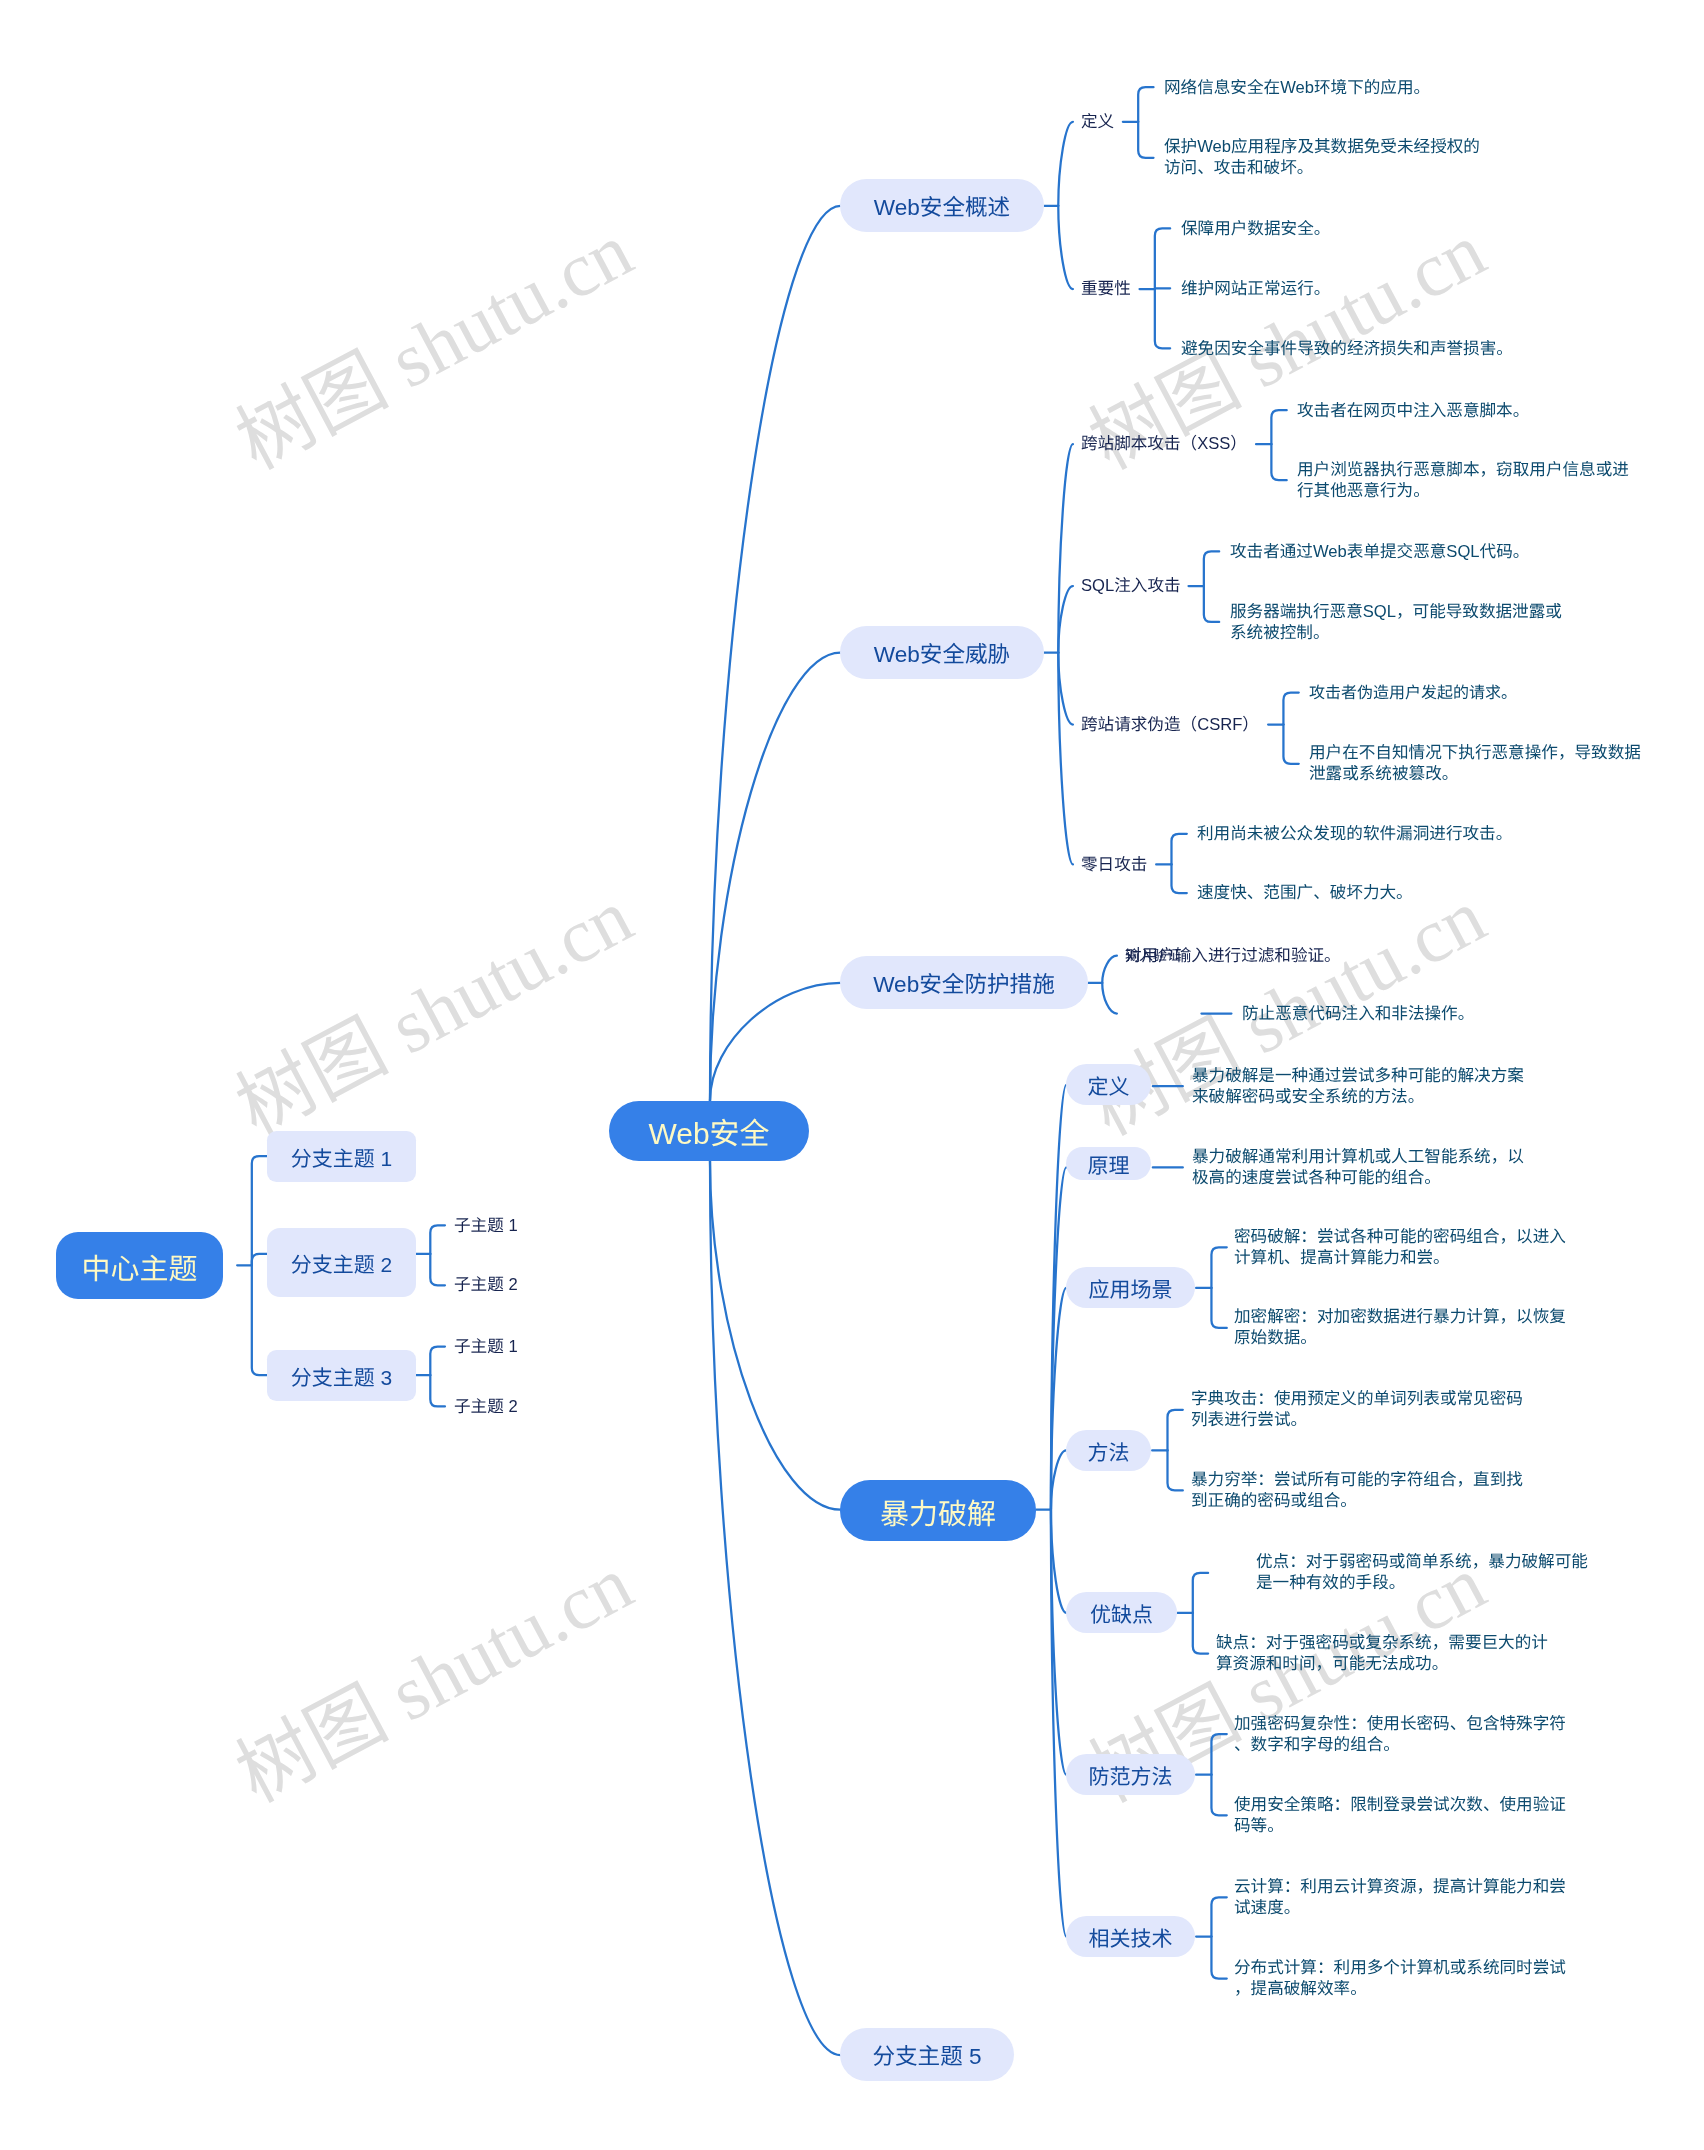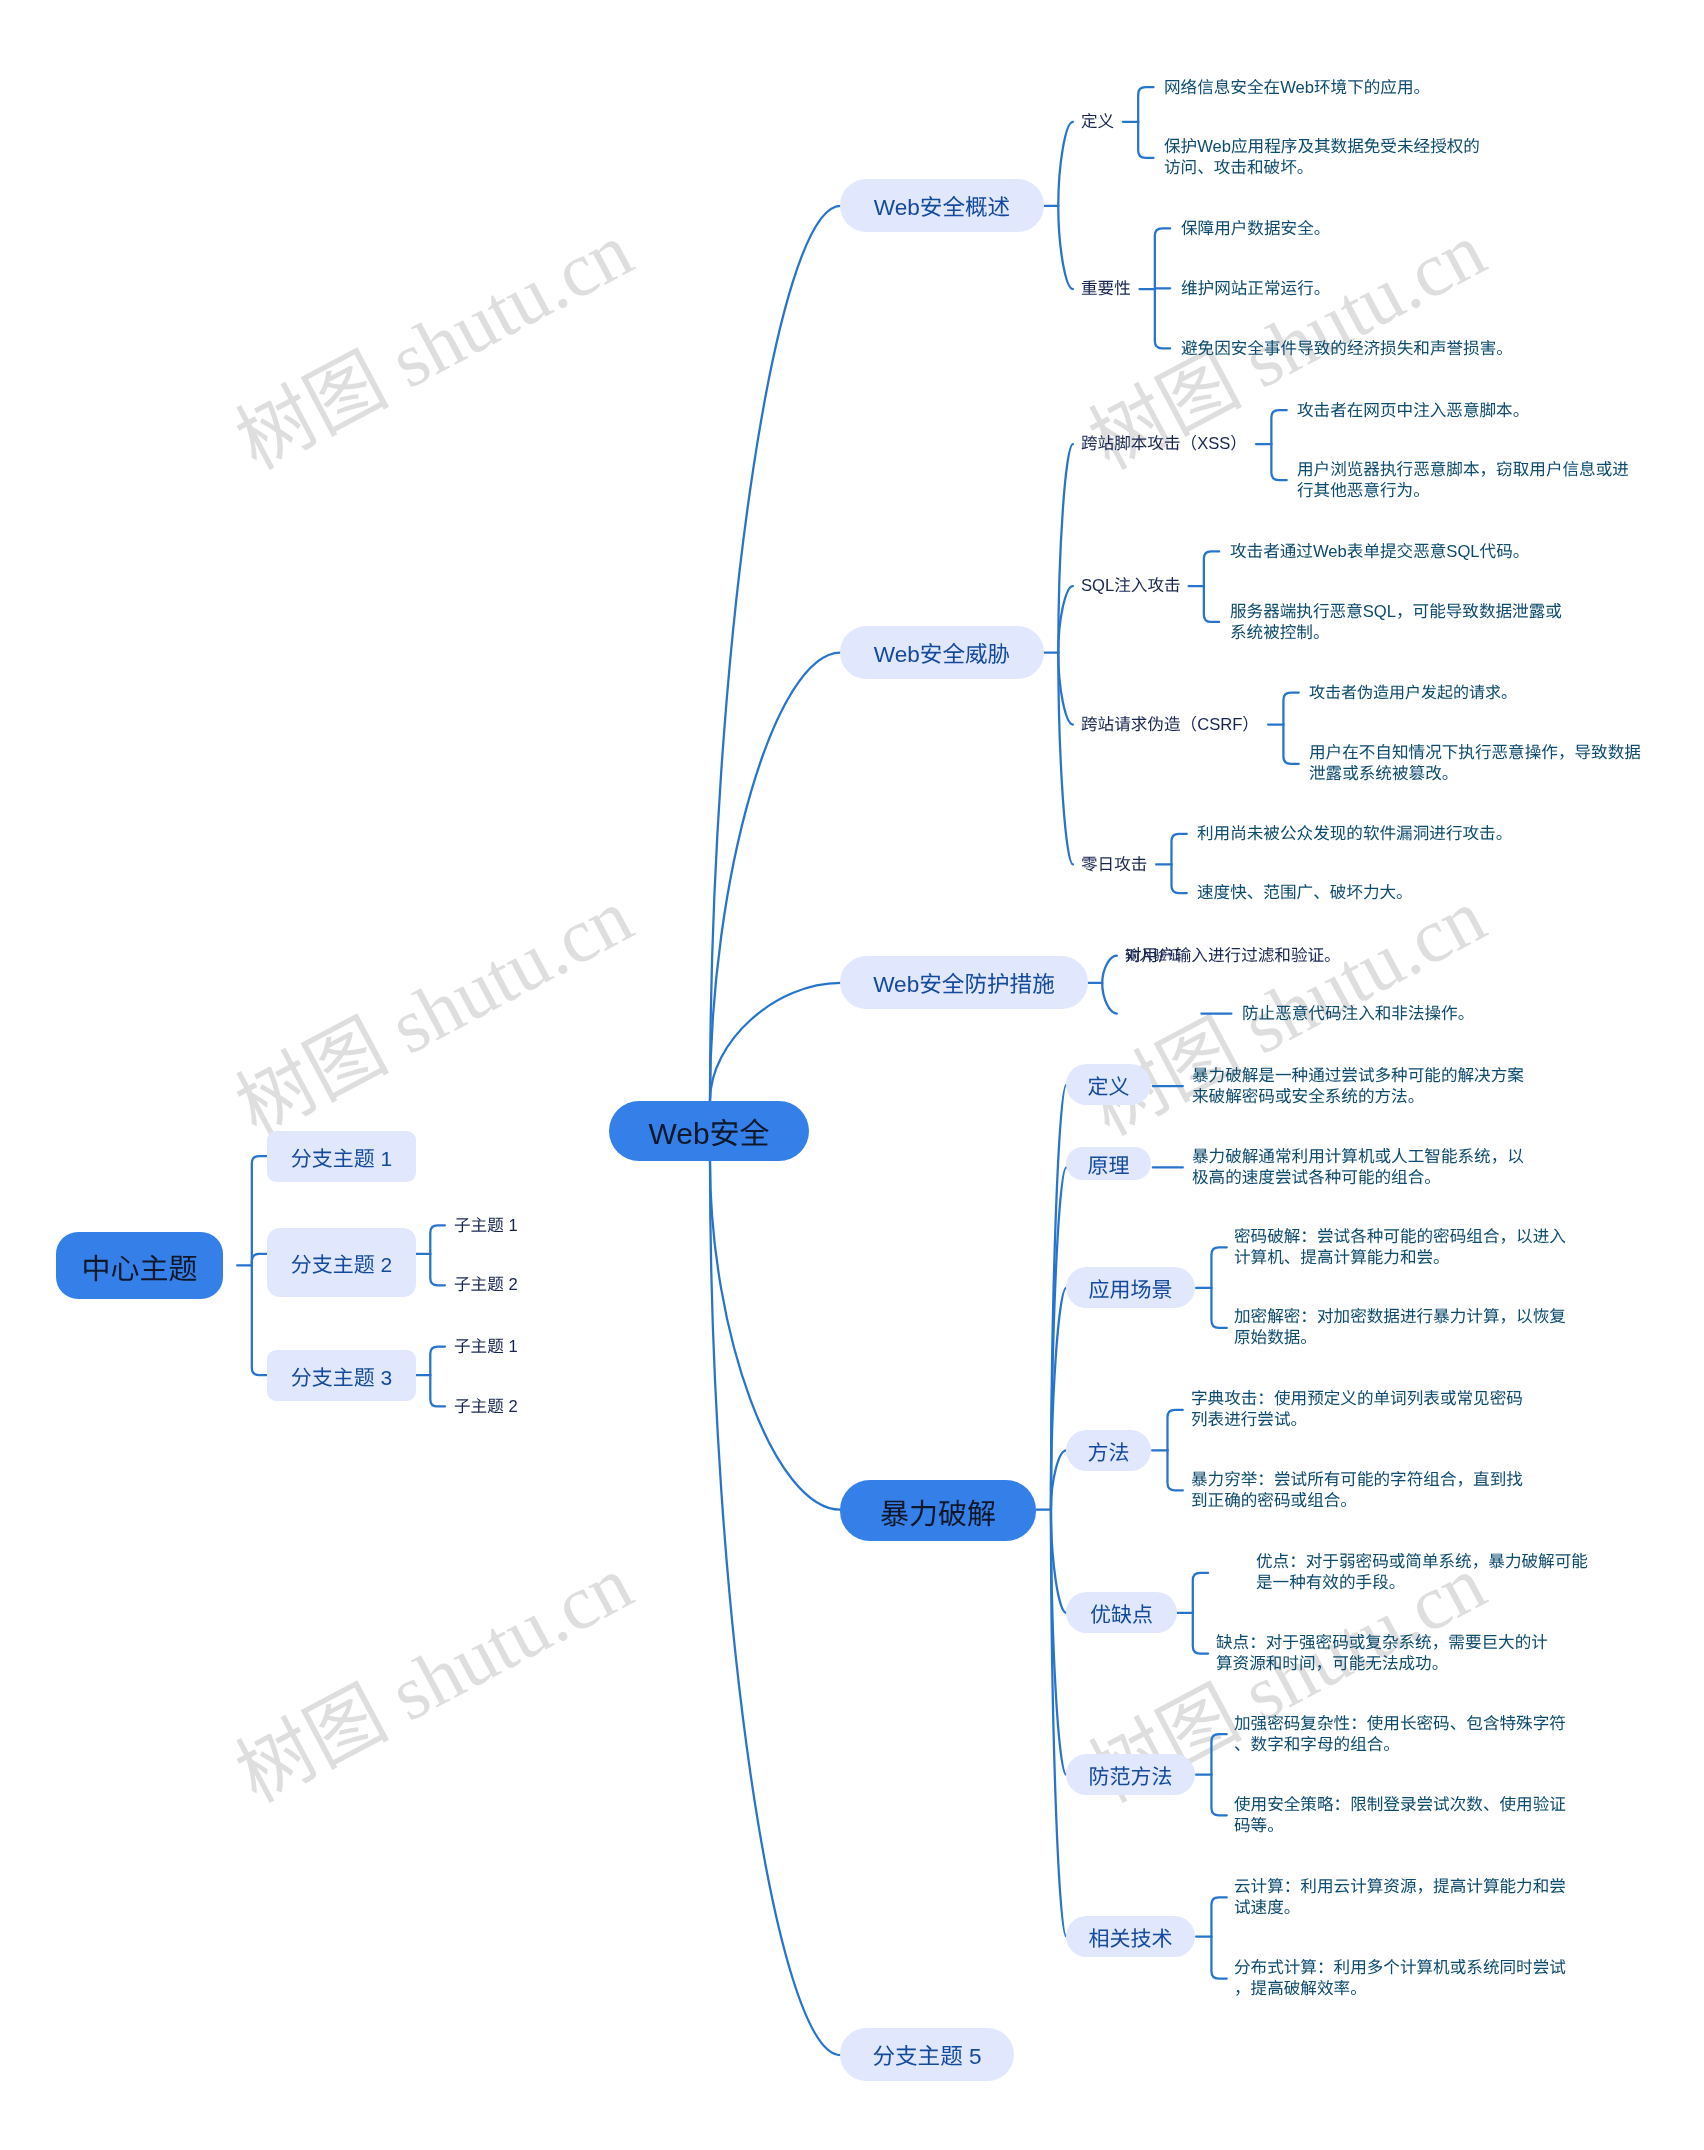--- a/index.html
+++ b/index.html
@@ -9,21 +9,21 @@
   #stage{position:relative;width:1705px;height:2151px;background:#fff;overflow:hidden;}
   #wm{position:absolute;left:0;top:0;width:1705px;height:2151px;pointer-events:none;}
   .wmtext{position:absolute;color:#dedede;font-family:"Liberation Serif",serif;
           font-size:77px;white-space:nowrap;transform:rotate(-28deg);transform-origin:0 0;}
   #wires{position:absolute;left:0;top:0;}
   #wires path{fill:none;stroke:#2774cd;stroke-width:3.4;
               stroke-linecap:round;stroke-linejoin:round;}
   .node{position:absolute;box-sizing:border-box;display:flex;
         align-items:center;justify-content:center;white-space:nowrap;}
   .pill{background:#e1e7fc;color:#134a9c;}
-  .rootnode{background:#3580e8;color:#0f172a;}
+  .rootnode{background:#3580e8;color:#fef9c3;}
   .lbl{position:absolute;white-space:pre;color:#17244f;}
   .leaf{position:absolute;white-space:pre;color:#0c4a6e;}
 </style>
 </head>
 <body>
 
 <div id="stage">
   <div id="wm">
 
 <div class="wmtext" style="left:214px;top:392px">树图 shutu.cn</div>

